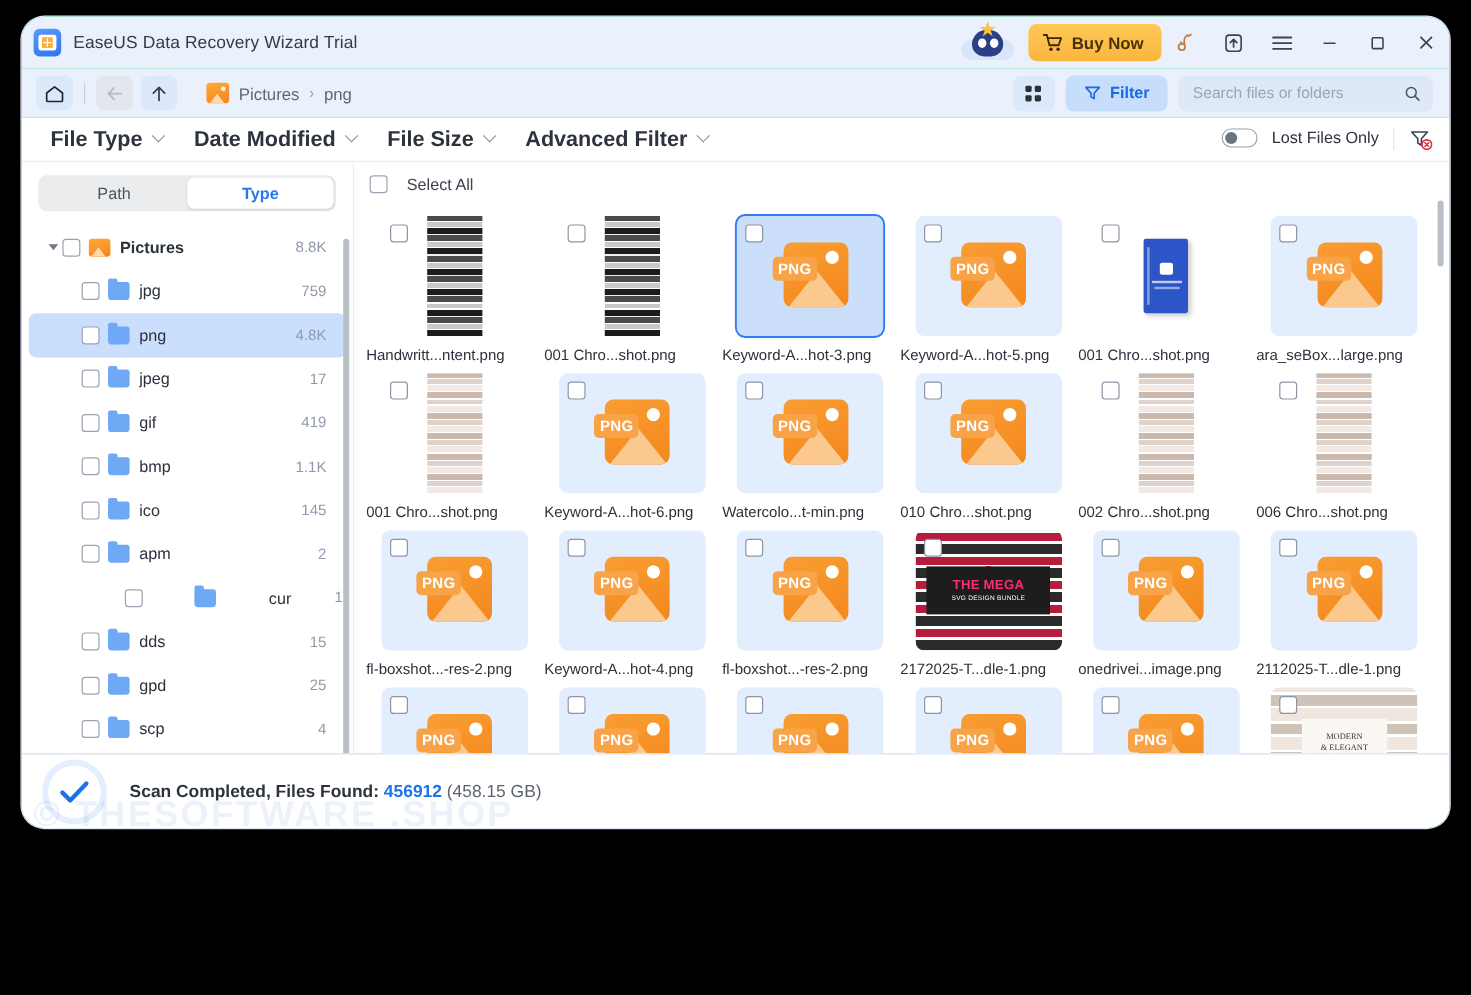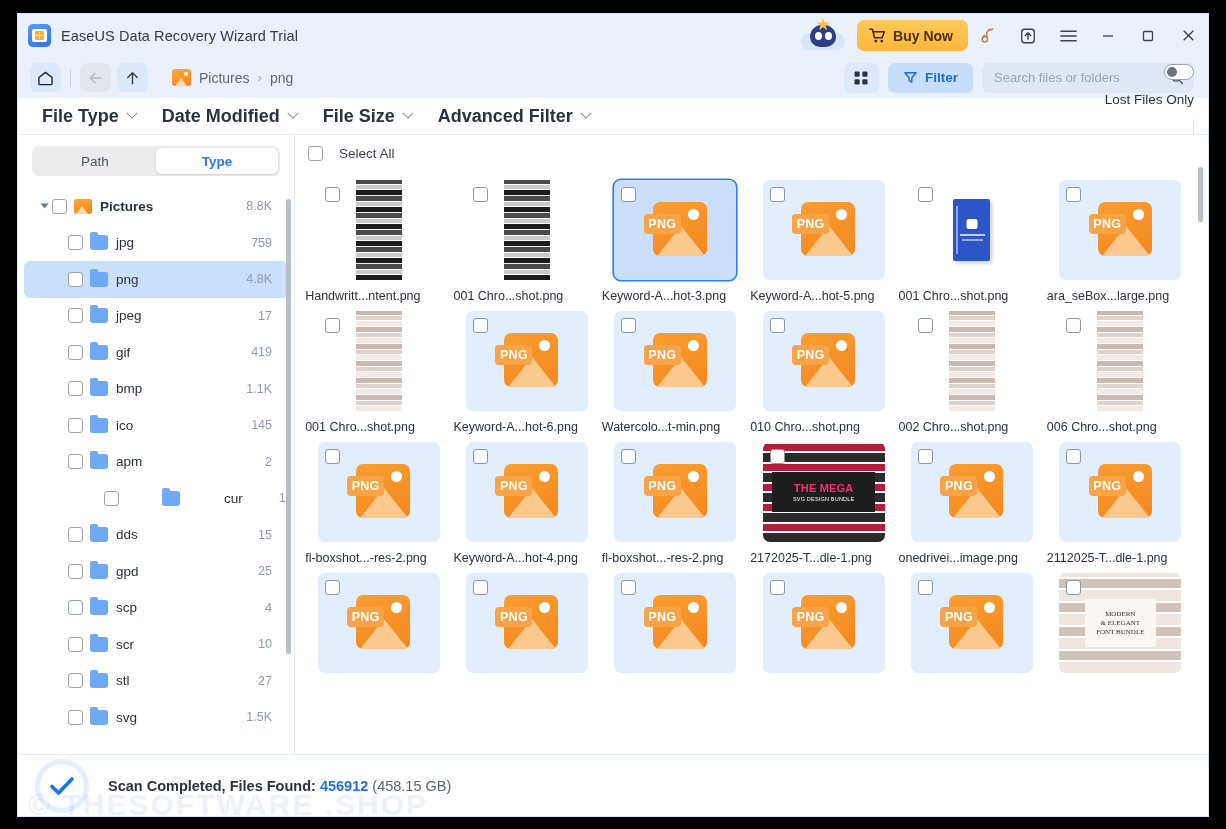--- a/index.html
+++ b/index.html
@@ -3,23 +3,23 @@
 <meta charset="utf-8">
 <style>
   * { box-sizing: border-box; margin:0; padding:0; }
   html,body{
     width:1226px; height:829px;
     background:#000; overflow:hidden;
     font-family:"Liberation Sans", sans-serif;
   }
   .app-window{
     position:absolute; left:18px; top:14px;
-    width:1190px; height:802px;
+    width:1190px; height:676px;
     background:#22c55e;
-    border-radius:0;
+    border-radius:19px;
     overflow:hidden;
     display:flex; flex-direction:column;
     box-shadow:0 0 0 1px #d8e3f2;
   }
 
   
   .titlebar{
     height:43px; background:#eaf1fd;
     display:flex; align-items:center;
     padding:0 0 0 10px; flex:0 0 43px;
@@ -135,21 +135,21 @@
     height:37px;flex:0 0 37px;background:#ffffff;
     display:flex;align-items:center;padding:0 14px 0 24px;
     border-bottom:1px solid #e8edf4;
   }
   .fl{display:flex;align-items:center;gap:9px;margin-right:26px;cursor:pointer;}
   .fl .lbl{font-size:18px;color:#2c333d;font-weight:bold;}
   .chev{
     width:8px;height:8px;border-right:1.6px solid #8b94a2;border-bottom:1.6px solid #8b94a2;
     transform:rotate(45deg) translate(-2px,-2px);
   }
-  .fb-right{margin-left:auto;display:flex;align-items:flex-end;gap:12px;flex-direction:column;}
+  .fb-right{margin-left:auto;display:flex;align-items:flex-start;gap:12px;}
   .toggle{
     width:30px;height:16px;border-radius:8px;background:#fff;border:1.5px solid #9aa3b2;
     position:relative;cursor:pointer;
   }
   .toggle .knob{
     position:absolute;left:2px;top:2px;width:10px;height:10px;border-radius:50%;background:#6b7380;
   }
   .lost-lbl{font-size:13.5px;color:#2c333d;}
   .fb-div{width:1px;height:18px;background:#dde4ee;}
 

